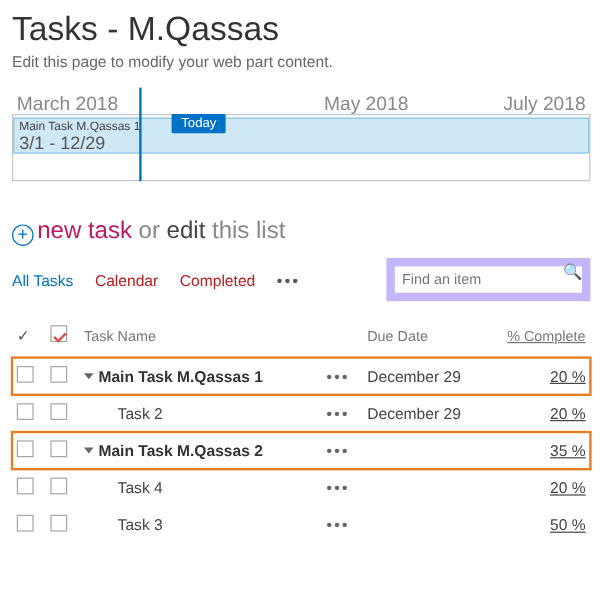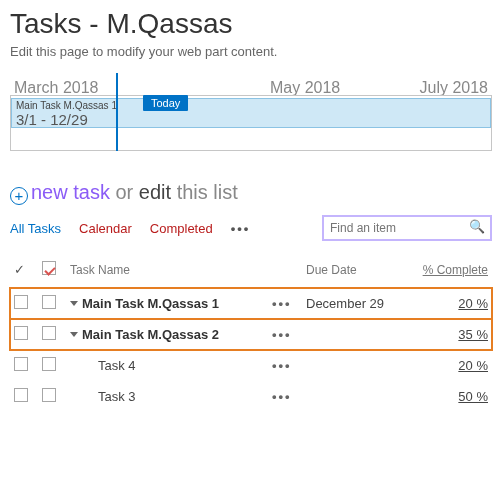--- a/index.html
+++ b/index.html
@@ -94,36 +94,36 @@
     width: 18px; height: 18px;
     border: 1px solid #0072c6;
     border-radius: 50%;
     color: #0072c6;
     text-align: center;
     line-height: 16px;
     font-size: 15px;
     vertical-align: -2px;
     margin-right: 3px;
   }
-  .new-task-link { color: #8b5cf6; cursor: pointer; }
+  .new-task-link { color: #be185d; cursor: pointer; }
   .edit-link { color: #444; cursor: pointer; }
   .gray200 { color: #888; }
   
   .views-row {
     display: flex;
     align-items: center;
     gap: 18px;
     margin-bottom: 14px;
   }
   .view-link { color: #b91c1c; font-size: 13px; cursor: pointer; }
   .view-link.active { color: #0072c6; }
   .view-ellipsis { color: #555; letter-spacing: 2px; font-weight: bold; cursor: pointer; }
   .search-wrap { margin-left: auto; position: relative; }
   .search-input {
-    border: 2px solid #c4b5fd;
+    border: 7px solid #c4b5fd;
     font-size: 12px;
     padding: 4px 26px 4px 6px;
     width: 170px;
     color: #888;
   }
   .search-icon {
     position: absolute;
     right: 6px; top: 4px;
     font-size: 13px;
     color: #444;
@@ -242,20 +242,28 @@
     </thead>
     <tbody id="task-tbody">
         <tr class="highlight">
           <td class="w-chk"><span class="chk"></span></td>
           <td class="w-done"><span class="chk"></span></td>
           <td><span class="task-name bold"><span class="caret"></span><span>Main Task M.Qassas 1</span></span></td>
           <td class="w-ell"><span class="row-ellipsis">•••</span></td>
           <td class="w-due">December 29</td>
           <td class="w-pct right">20 %</td>
         </tr>
+        <tr>
+          <td class="w-chk"><span class="chk"></span></td>
+          <td class="w-done"><span class="chk"></span></td>
+          <td><span class="task-name"><span class="indent"></span><span>Task 2</span></span></td>
+          <td class="w-ell"><span class="row-ellipsis">•••</span></td>
+          <td class="w-due">December 29</td>
+          <td class="w-pct right">20 %</td>
+        </tr>
         <tr class="highlight">
           <td class="w-chk"><span class="chk"></span></td>
           <td class="w-done"><span class="chk"></span></td>
           <td><span class="task-name bold"><span class="caret"></span><span>Main Task M.Qassas 2</span></span></td>
           <td class="w-ell"><span class="row-ellipsis">•••</span></td>
           <td class="w-due"></td>
           <td class="w-pct right">35 %</td>
         </tr>
         <tr>
           <td class="w-chk"><span class="chk"></span></td>

